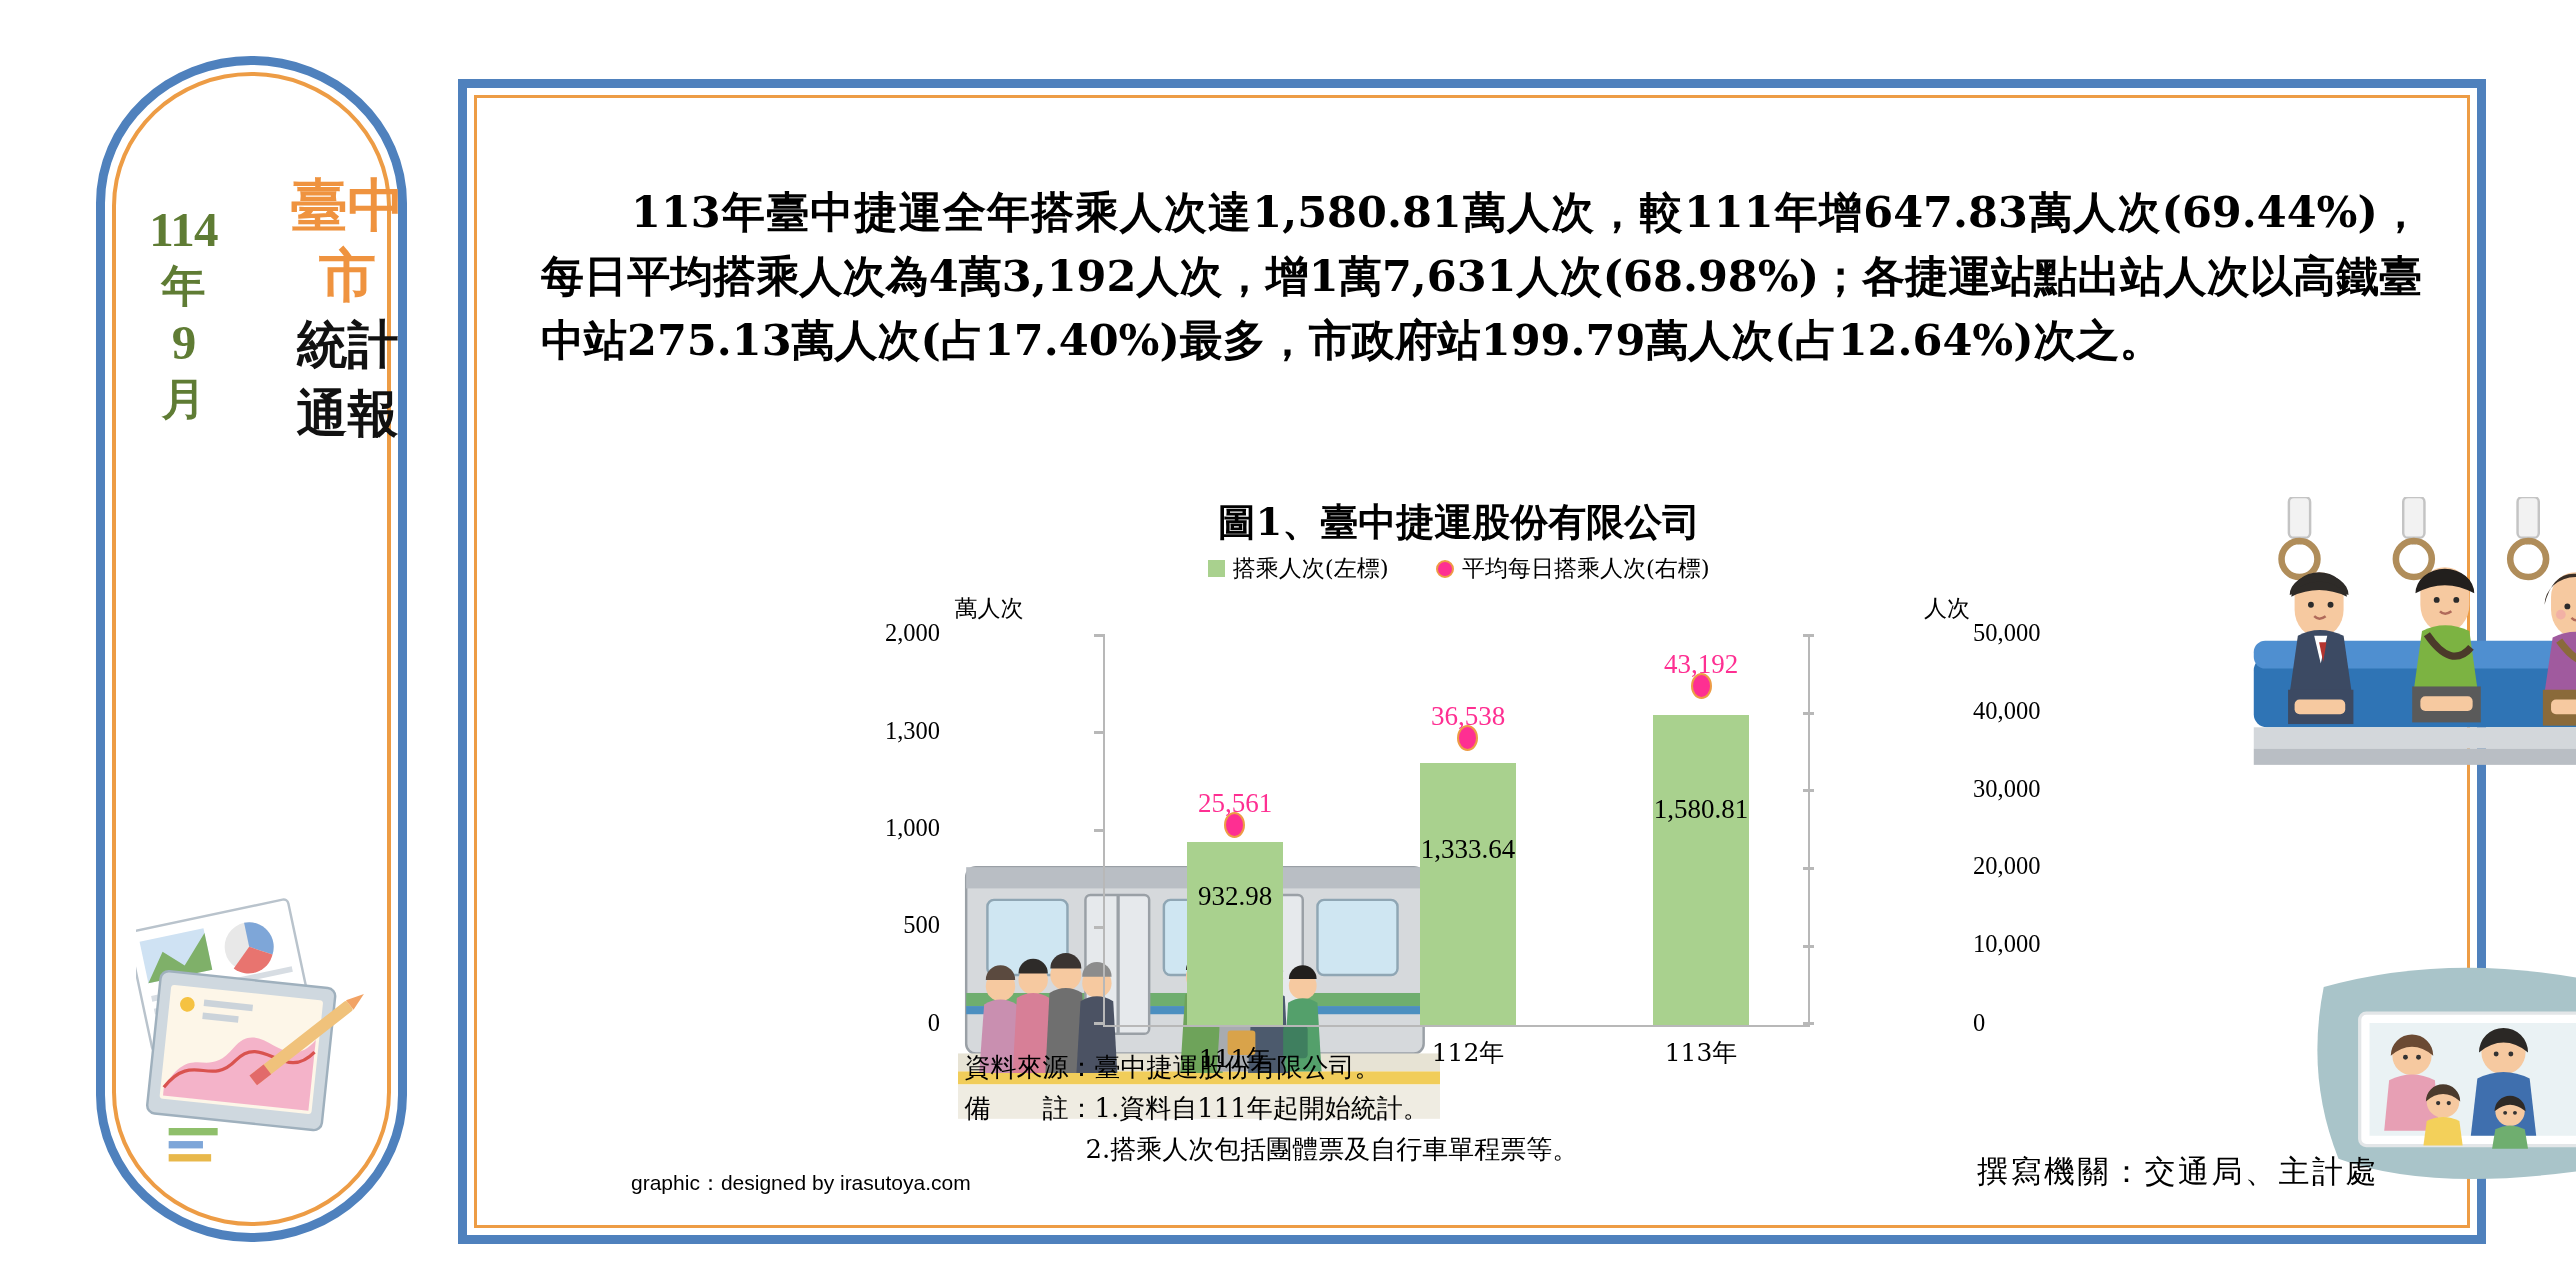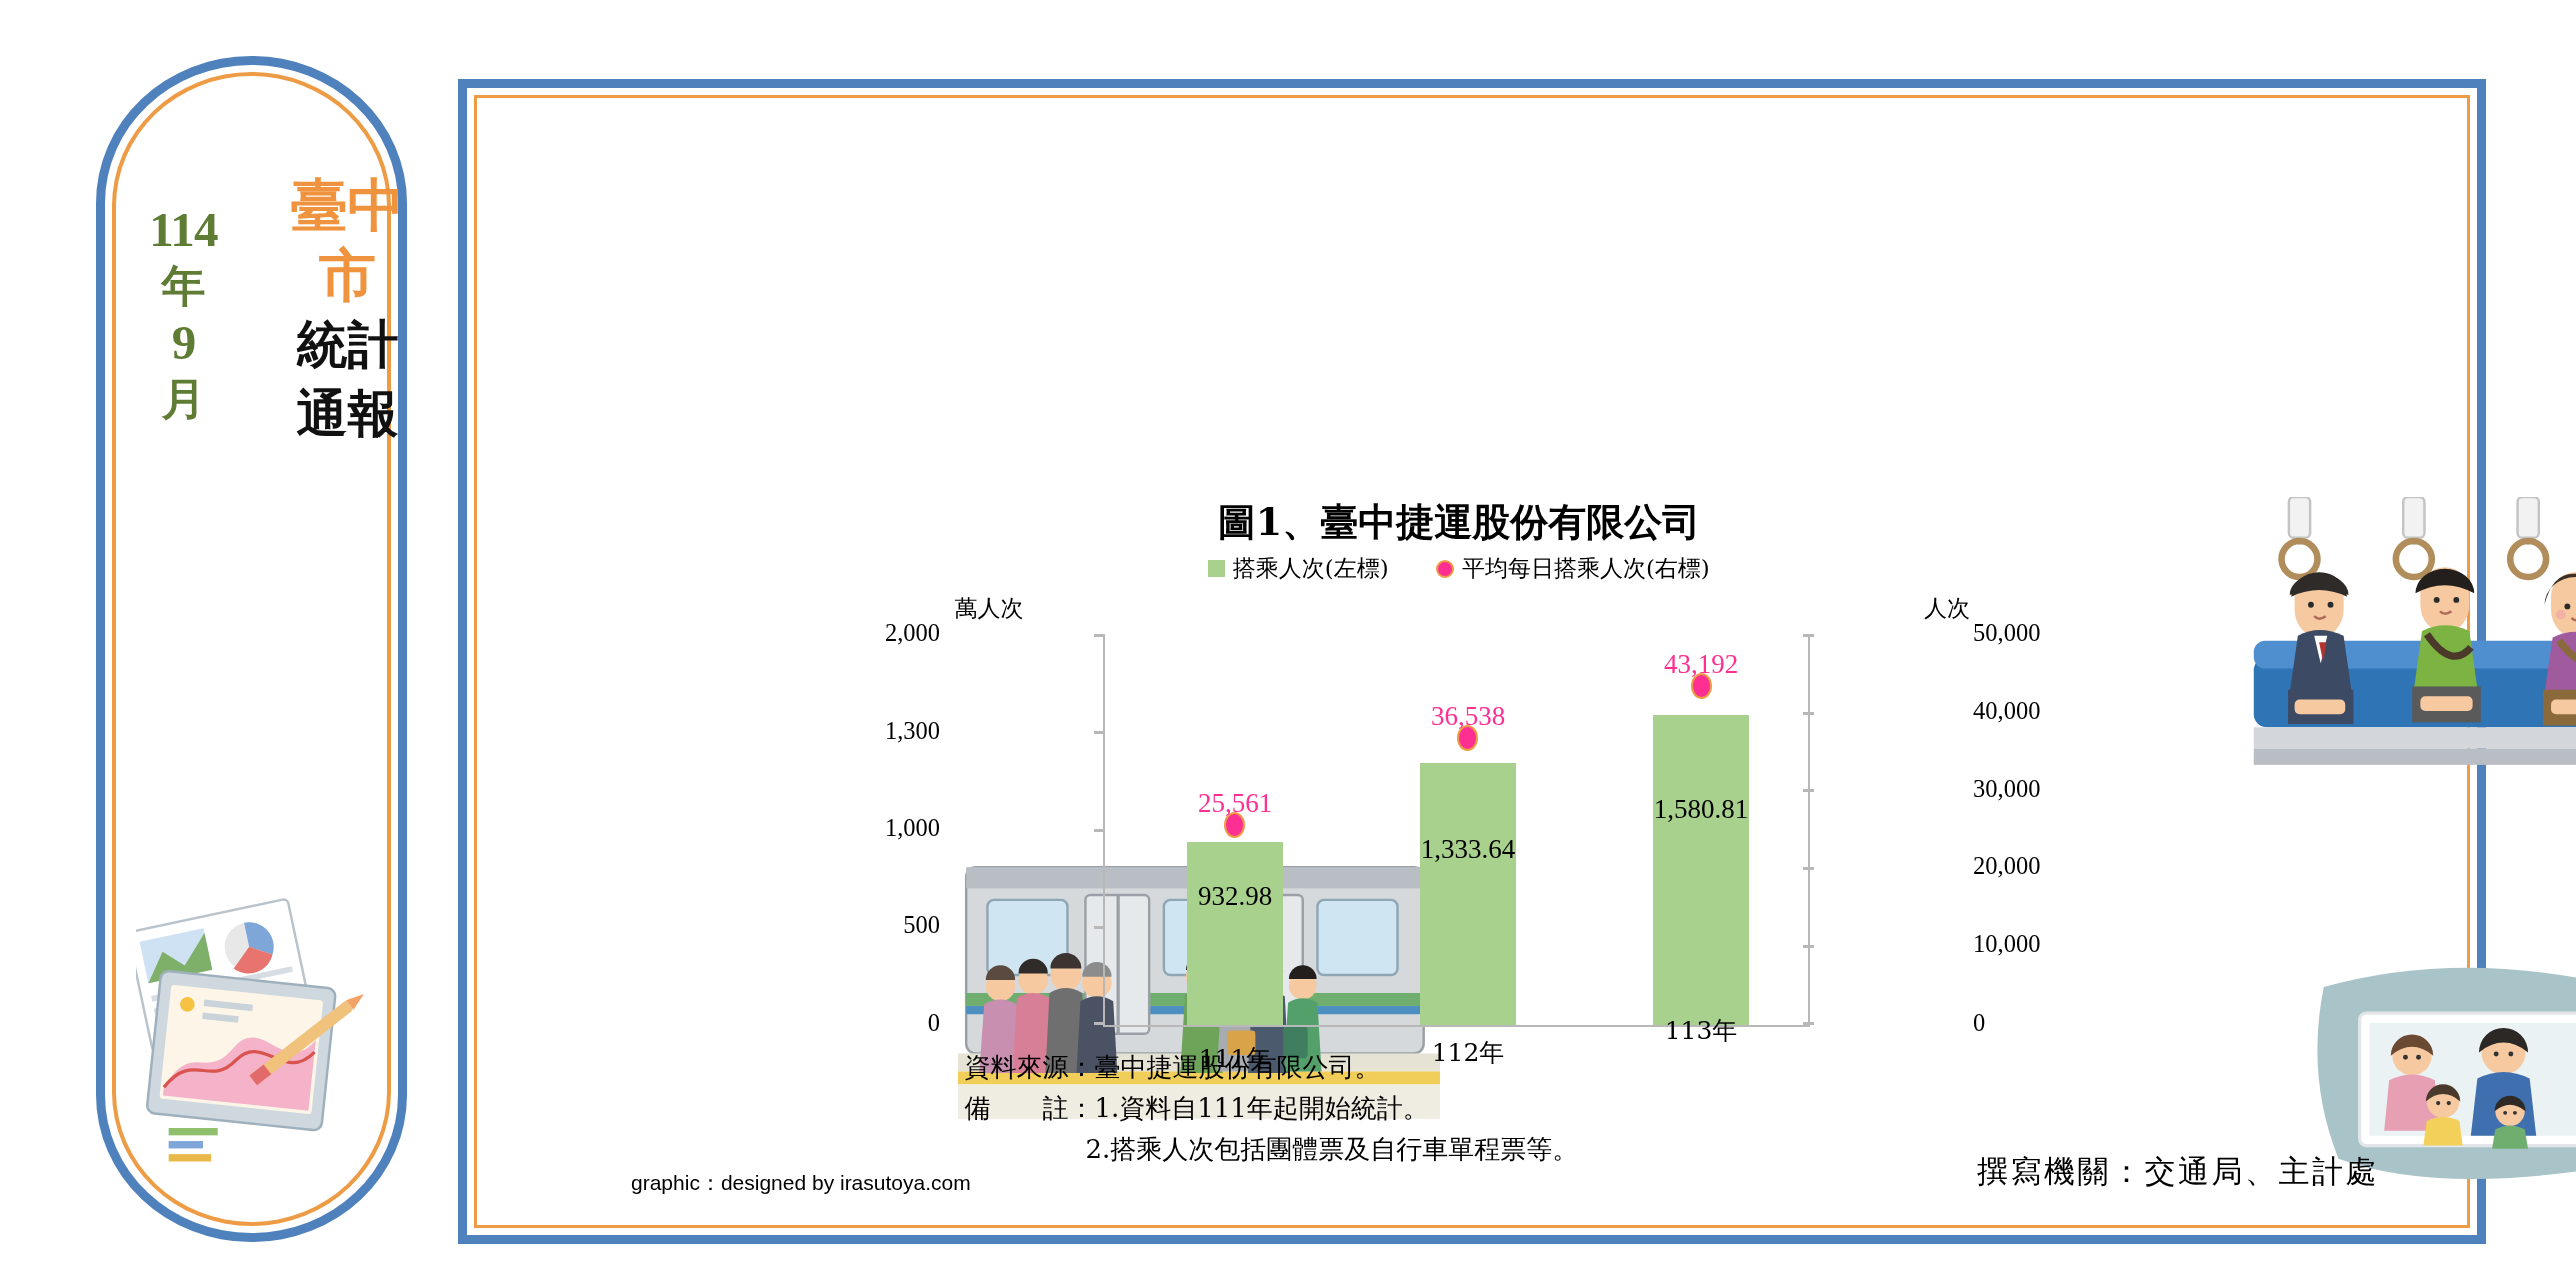--- a/index.html
+++ b/index.html
@@ -137,20 +137,21 @@
       <rect x="40" y="300" width="60" height="9" fill="#8fbf6b"></rect>
       <rect x="40" y="316" width="42" height="9" fill="#7ea6d8"></rect>
       <rect x="40" y="332" width="52" height="9" fill="#e8b84b"></rect>
     </g>
   </svg>
 </div>
 
 <div id="main-panel">
   <div id="main-panel-inner"></div>
 
+  <div id="lede">113年臺中捷運全年搭乘人次達1,580.81萬人次，較111年增647.83萬人次(69.44%)，每日平均搭乘人次為4萬3,192人次，增1萬7,631人次(68.98%)；各捷運站點出站人次以高鐵臺中站275.13萬人次(占17.40%)最多，市政府站199.79萬人次(占12.64%)次之。</div>
 
   <svg class="illus" id="illus-train" viewBox="0 0 590 330">
     <rect x="10" y="22" width="560" height="228" rx="12" fill="#d6d9dc" stroke="#9aa0a6" stroke-width="3"></rect>
     <rect x="10" y="22" width="560" height="26" fill="#b9bec4"></rect>
     <rect x="10" y="176" width="560" height="16" fill="#6fae6f"></rect>
     <rect x="10" y="192" width="560" height="10" fill="#4c8fc0"></rect>
     <rect x="36" y="62" width="98" height="92" rx="8" fill="#cfe6f2" stroke="#8fa6b4" stroke-width="3"></rect>
     <rect x="252" y="62" width="86" height="92" rx="8" fill="#cfe6f2" stroke="#8fa6b4" stroke-width="3"></rect>
     <rect x="440" y="62" width="98" height="92" rx="8" fill="#cfe6f2" stroke="#8fa6b4" stroke-width="3"></rect>
     <rect x="156" y="56" width="78" height="170" rx="6" fill="#e6e9ec" stroke="#9aa0a6" stroke-width="3"></rect>
@@ -361,21 +362,21 @@
       <div class="dot" style="left:119px;bottom:187px"></div>
       <div class="dot" style="left:352px;bottom:274px"></div>
       <div class="dot" style="left:586px;bottom:326px"></div>
 
       <div class="dot-label" style="left:36px;top:154px">25,561</div>
       <div class="dot-label" style="left:269px;top:67px">36,538</div>
       <div class="dot-label" style="left:502px;top:14.7px">43,192</div>
 
       <div class="xlabel" style="left:36px;top:408px">111年</div>
       <div class="xlabel" style="left:269px;top:402px">112年</div>
-      <div class="xlabel" style="left:502px;top:380px">113年</div>
+      <div class="xlabel" style="left:502px;top:402px">113年</div>
     </div>
 
     <div id="notes">
       <div class="nrow">資料來源：臺中捷運股份有限公司。</div>
       <div class="nrow"><span>備　　註：</span><span>1.資料自111年起開始統計。</span></div>
       <div class="nrow ind">2.搭乘人次包括團體票及自行車單程票等。</div>
     </div>
   </div>
 
   <div id="credit">graphic：designed by irasutoya.com</div>

